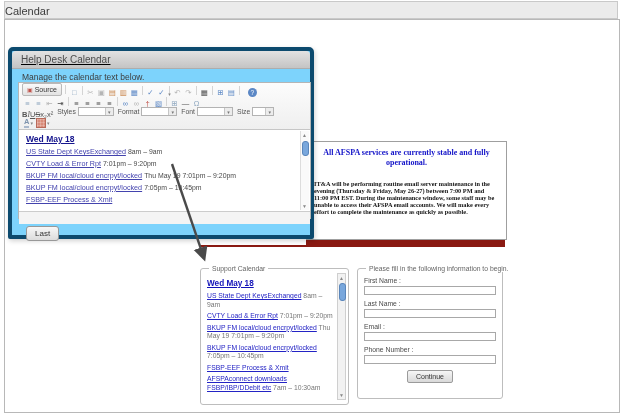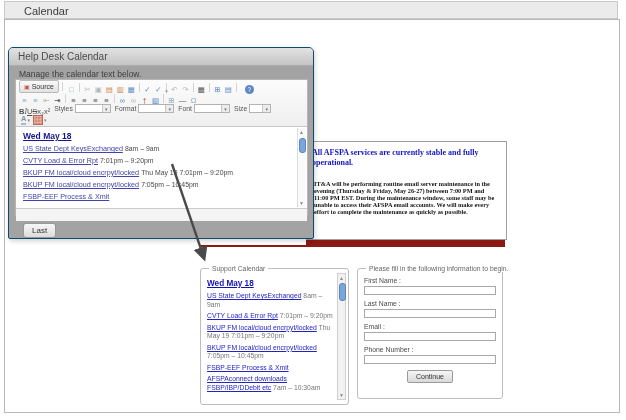--- a/index.html
+++ b/index.html
@@ -1,27 +1,27 @@
 <!DOCTYPE html>
 <html><head>
 <meta charset="utf-8">
 <style>
   html,body{margin:0;padding:0;background:#fff;}
   #frame{position:relative;width:626px;height:420px;background:#fff;overflow:hidden;
          font-family:"Liberation Sans",sans-serif;-webkit-font-smoothing:antialiased;}
 
   
   .page-header{position:absolute;left:4px;top:1px;width:614px;height:18px;background:#ebebeb;
-               border:1px solid #c9c9c9;font-size:11px;color:#3c3c3c;line-height:18px;padding-left:19px;box-sizing:border-box;}
+               border:1px solid #c9c9c9;font-size:11px;color:#3c3c3c;line-height:18px;padding-left:0;box-sizing:border-box;}
   .main-box{position:absolute;left:4px;top:19px;width:616px;height:394px;border:1px solid #b8b8b8;background:#fff;box-sizing:border-box;}
   .intro{position:absolute;left:12px;top:27px;font-size:10.5px;color:#5a5a5a;z-index:2;}
 
   
   .banner{position:absolute;left:306px;top:141px;width:201px;height:99px;background:#fff;border:1px solid #9f9f9f;z-index:1;box-sizing:border-box;overflow:hidden;}
-  .banner .headline{margin:6px 5px 12px;font-family:"Liberation Serif",serif;font-weight:bold;font-size:8px;line-height:10px;color:#1414c8;}
+  .banner .headline{margin:6px 5px 12px;font-family:"Liberation Serif",serif;font-weight:bold;font-size:8px;line-height:10px;color:#1414c8;text-align:center;}
   .banner .body{margin:2px 7px;font-family:"Liberation Serif",serif;font-weight:bold;font-size:6.3px;line-height:7px;color:#141414;}
   .bar-thick{position:absolute;left:306px;top:240px;width:199px;height:7px;background:#8a1a12;z-index:1;}
   .bar-thin{position:absolute;left:200px;top:245px;width:106px;height:2px;background:#8a1a12;z-index:1;}
 
   .fieldset{position:absolute;border:1px solid #bdbdbd;border-radius:3px;background:#fff;z-index:1;box-sizing:border-box;}
   .legend{position:absolute;top:-4px;left:8px;background:#fff;padding:0 3px;font-size:6.8px;color:#666;white-space:nowrap;}
   #support-fieldset{left:200px;top:268px;width:149px;height:137px;}
   #form-fieldset{left:357px;top:268px;width:146px;height:131px;}
 
   .sc-content{position:absolute;left:6px;top:7px;right:13px;bottom:2px;overflow:hidden;}
@@ -38,22 +38,22 @@
   .vscroll .arr.dn{bottom:0;}
   .vscroll .thumb{position:absolute;left:1px;width:5px;background:#79a7dc;border:1px solid #5a86bb;border-radius:3px;}
 
   .f-content{position:absolute;left:6px;top:8px;right:6px;}
   .f-label{font-size:6.8px;color:#4a4a4a;margin-bottom:2px;}
   .f-input{display:block;width:100%;height:9px;border:1px solid #a8a8a8;background:#fff;margin-bottom:5px;box-sizing:border-box;font-size:7px;padding:0 2px;}
   .f-btn{display:block;margin:6px auto 0;width:46px;height:13px;font-size:7px;color:#333;
          background:linear-gradient(#f6f6f6,#d9d9d9);border:1px solid #9b9b9b;border-radius:2px;font-family:inherit;}
 
   
-  #hd-window{position:absolute;left:8px;top:47px;width:306px;height:192px;background:#a3a3a3;border:1px solid #0c4a6e;
-             border-radius:5px 5px 2px 2px;box-shadow:1px 2px 5px rgba(0,0,0,.18);z-index:3;box-sizing:border-box;}
+  #hd-window{position:absolute;left:8px;top:47px;width:306px;height:192px;background:#7dd3fc;border:4px solid #0c4a6e;
+             border-radius:5px 5px 2px 2px;box-shadow:1px 2px 5px rgba(0,0,0,.18);z-index:3;box-sizing:border-box;text-decoration:underline;}
   .titlebar{height:17px;background:linear-gradient(#e2e2e2,#c4c4c4);border-bottom:1px solid #adadad;border-radius:4px 4px 0 0;
             font-size:10px;color:#4c4c4c;line-height:17px;padding-left:9px;}
   .instruction{position:absolute;left:10px;top:21px;font-size:8.5px;color:#3d3d3d;}
   #editor{position:absolute;left:6px;top:31px;width:293px;height:137px;background:#fff;border:1px solid #b5b5b5;box-sizing:border-box;}
   .toolbar{background:linear-gradient(#fcfcfc,#efefef);border-bottom:1px solid #c6c6c6;padding:1px 3px;}
   .tb-row{display:flex;align-items:center;height:11px;gap:1px;}
   .tbi{display:inline-block;width:11px;height:10px;font-size:7.5px;line-height:10px;text-align:center;color:#777;position:relative;}
   .t-gray{color:#b5b5b5;} .t-blue{color:#5b87c5;} .t-orange{color:#c9854b;} .t-dark{color:#4d4d4d;}
   .t-muted{color:#8fa8c0;} .t-red{color:#c0524a;}
   .tbi.round{width:9px;height:9px;border-radius:50%;background:#5b87c5;color:#fff;font-size:6.5px;line-height:9px;margin-left:6px;}

